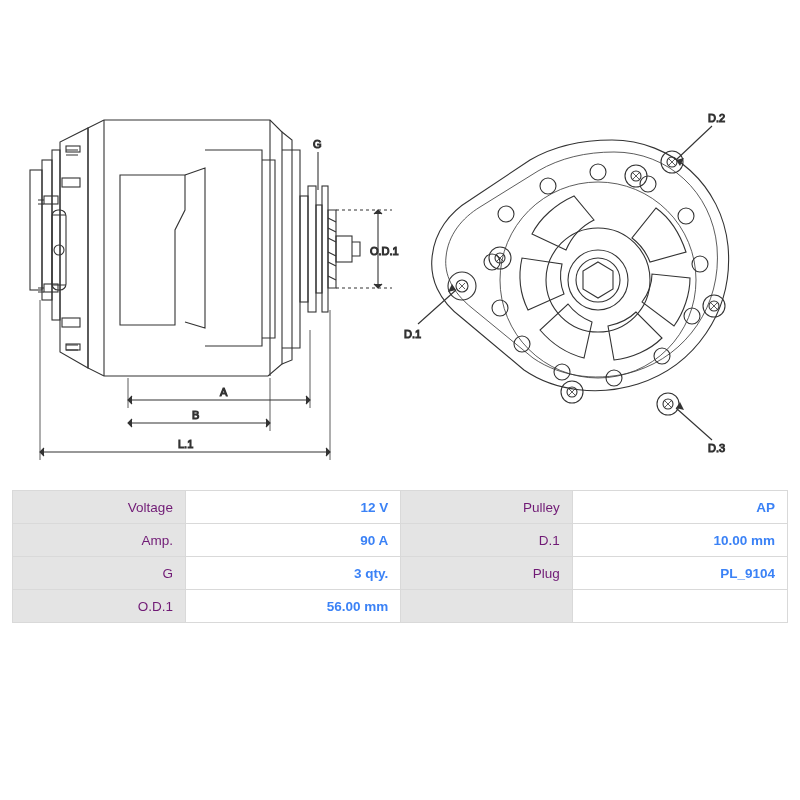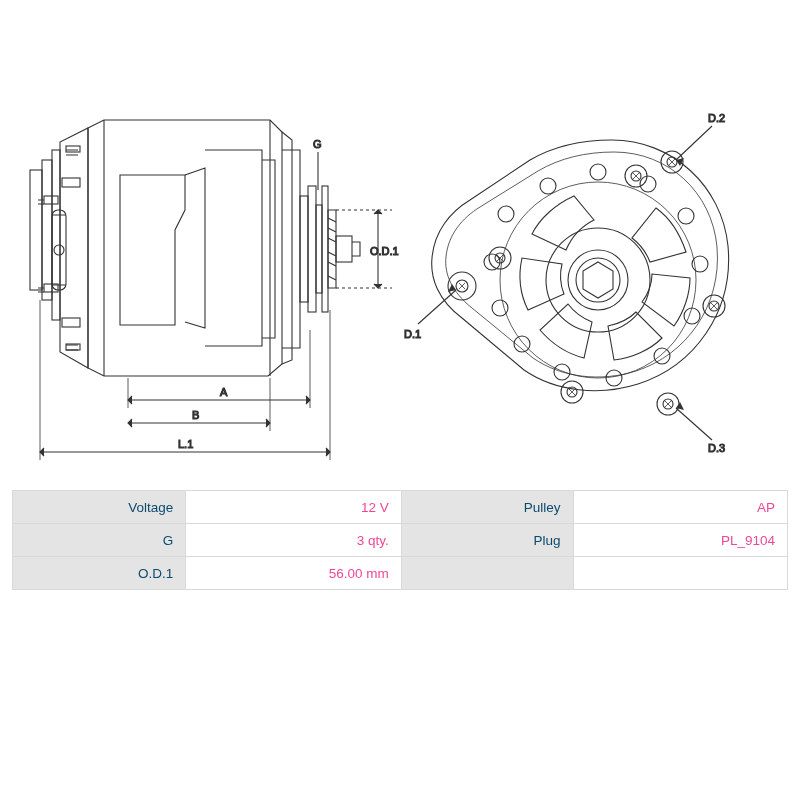--- a/index.html
+++ b/index.html
@@ -38,28 +38,29 @@
   .spec-table td {
     border: 1px solid #d9d9d9;
     height: 32px;
     padding: 0 12px;
     vertical-align: middle;
     white-space: nowrap;
   }
   .lbl {
     background: #e4e4e4;
     text-align: right;
-    color: #0c4a6e;
+    color: #701a75;
     width: 170px;
   }
   .val {
     background: #ffffff;
     text-align: right;
-    color: #ec4899;
+    color: #3b82f6;
     width: 218px;
+    font-weight: bold;
   }
   .empty {
     background: #ffffff;
     border: 1px solid #d9d9d9;
   }
   .empty.lbl-empty {
     background: #e4e4e4;
   }
   svg text {
     font-family: "Liberation Sans", sans-serif;
@@ -249,20 +250,26 @@
 
   <table class="spec-table">
     <tbody>
       <tr>
         <td class="lbl">Voltage</td>
         <td class="val">12 V</td>
         <td class="lbl">Pulley</td>
         <td class="val">AP</td>
       </tr>
       <tr>
+        <td class="lbl">Amp.</td>
+        <td class="val">90 A</td>
+        <td class="lbl">D.1</td>
+        <td class="val">10.00 mm</td>
+      </tr>
+      <tr>
         <td class="lbl">G</td>
         <td class="val">3 qty.</td>
         <td class="lbl">Plug</td>
         <td class="val">PL_9104</td>
       </tr>
       <tr>
         <td class="lbl">O.D.1</td>
         <td class="val">56.00 mm</td>
         <td class="empty lbl-empty"></td>
         <td class="empty"></td>

